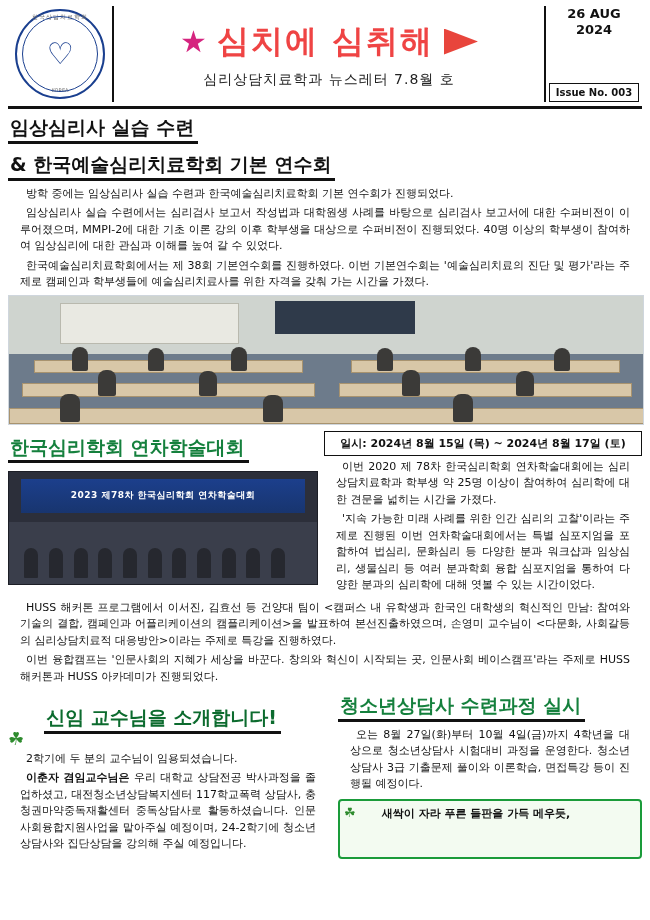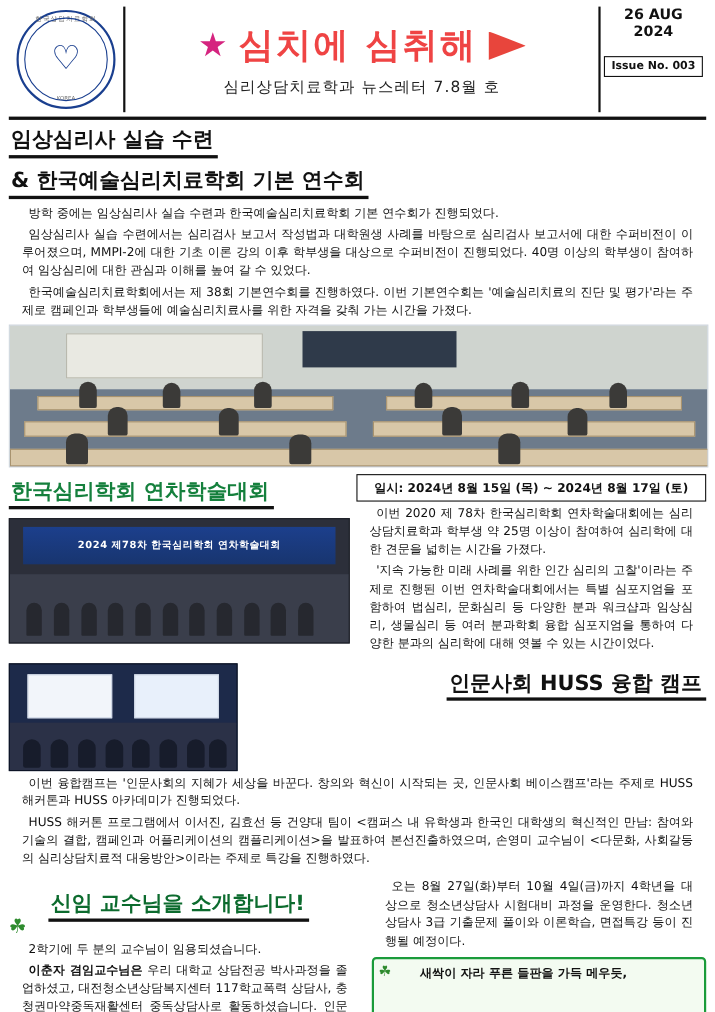--- a/index.html
+++ b/index.html
@@ -69,21 +69,21 @@
   .melon-icon .flesh{
     position:absolute;inset:0;
     background:#e8453c;
     border-radius:0 100% 100% 0 / 0 50% 50% 0;
     clip-path:polygon(0 0,100% 50%,0 100%);
   }
   .subtitle{
     margin-top:7px;font-size:14px;color:#222;letter-spacing:1px;
   }
   .meta-block{
-    width:96px;display:flex;flex-direction:column;justify-content:flex-start;
+    width:96px;display:flex;flex-direction:column;justify-content:space-between;
     align-items:center;gap:12px;
   }
   .date-line{font-size:13px;font-weight:bold;line-height:1.25;text-align:center;}
   .issue-box{
     border:1.5px solid #111;padding:3px 6px;font-size:10px;font-weight:bold;
   }
 
   
   .sec-title{
     display:inline-block;
@@ -228,21 +228,21 @@
       <div class="b1-person" style="left:8%;top:77%;width:20px;height:28px"></div>
       <div class="b1-person" style="left:40%;top:78%;width:20px;height:27px"></div>
       <div class="b1-person" style="left:70%;top:77%;width:20px;height:28px"></div>
     </div>
   </div>
 
   <div class="row2">
     <div class="col2-left">
       <div class="sec-title blue">한국심리학회 연차학술대회</div>
       <div class="block2-photo">
-        <div class="b2-banner">2024 제78차 한국심리학회 연차학술대회</div>
+        <div class="b2-banner">2023 제78차 한국심리학회 연차학술대회</div>
         <div class="b2-crowd"></div>
         <div class="b2-head" style="left:5%"></div>
         <div class="b2-head" style="left:13%"></div>
         <div class="b2-head" style="left:21%"></div>
         <div class="b2-head" style="left:29%"></div>
         <div class="b2-head" style="left:37%"></div>
         <div class="b2-head" style="left:45%"></div>
         <div class="b2-head" style="left:53%"></div>
         <div class="b2-head" style="left:61%"></div>
         <div class="b2-head" style="left:69%"></div>
@@ -250,61 +250,41 @@
         <div class="b2-head" style="left:85%"></div>
       </div>
     </div>
     <div class="col2-right">
       <div class="date-bar">일시: 2024년 8월 15일 (목) ~ 2024년 8월 17일 (토)</div>
       <p class="body">이번 2020 제 78차 한국심리학회 연차학술대회에는 심리상담치료학과 학부생 약 25명 이상이 참여하여 심리학에 대한 견문을 넓히는 시간을 가졌다.</p>
       <p class="body">'지속 가능한 미래 사례를 위한 인간 심리의 고찰'이라는 주제로 진행된 이번 연차학술대회에서는 특별 심포지엄을 포함하여 법심리, 문화심리 등 다양한 분과 워크샵과 임상심리, 생물심리 등 여러 분과학회 융합 심포지엄을 통하여 다양한 분과의 심리학에 대해 엿볼 수 있는 시간이었다.</p>
     </div>
   </div>
 
-  <div class="row3">
-    <div class="col3-left">
-      <div class="block3-photo">
-        <div class="b3-stage"></div>
-        <div class="b3-slide"></div>
-        <div class="b3-slide2"></div>
-        <div class="b3-seats"></div>
-        <div class="b3-person" style="left:6%"></div>
-        <div class="b3-person" style="left:18%"></div>
-        <div class="b3-person" style="left:30%"></div>
-        <div class="b3-person" style="left:42%"></div>
-        <div class="b3-person" style="left:54%"></div>
-        <div class="b3-person" style="left:66%"></div>
-        <div class="b3-person" style="left:78%"></div>
-        <div class="b3-person" style="left:88%"></div>
-      </div>
-    </div>
-    <div class="col3-right">
-      <div class="sec-title" style="float:right">인문사회 HUSS 융합 캠프</div>
-    </div>
-  </div>
   <div>
+    <p class="body">HUSS 해커톤 프로그램에서 이서진, 김효선 등 건양대 팀이 &lt;캠퍼스 내 유학생과 한국인 대학생의 혁신적인 만남: 참여와 기술의 결합, 캠페인과 어플리케이션의 캠플리케이션&gt;을 발표하여 본선진출하였으며, 손영미 교수님이 &lt;다문화, 사회갈등의 심리상담치료적 대응방안&gt;이라는 주제로 특강을 진행하였다.</p>
     <p class="body">이번 융합캠프는 '인문사회의 지혜가 세상을 바꾼다. 창의와 혁신이 시작되는 곳, 인문사회 베이스캠프'라는 주제로 HUSS 해커톤과 HUSS 아카데미가 진행되었다.</p>
-    <p class="body">HUSS 해커톤 프로그램에서 이서진, 김효선 등 건양대 팀이 &lt;캠퍼스 내 유학생과 한국인 대학생의 혁신적인 만남: 참여와 기술의 결합, 캠페인과 어플리케이션의 캠플리케이션&gt;을 발표하여 본선진출하였으며, 손영미 교수님이 &lt;다문화, 사회갈등의 심리상담치료적 대응방안&gt;이라는 주제로 특강을 진행하였다.</p>
   </div>
 
   <div class="row4">
     <div class="col4-left">
       <div class="title-with-icon">
         <span class="clover">☘</span>
         <span class="sec-title green" style="margin:14px">신임 교수님을 소개합니다!</span>
       </div>
       <p class="body">2학기에 두 분의 교수님이 임용되셨습니다.</p>
       <p class="body">
         <span class="teacher-name">이춘자 겸임교수님은</span>
         <span>우리 대학교 상담전공 박사과정을 졸업하셨고, 대전청소년상담복지센터 117학교폭력 상담사, 충청권마약중독재활센터 중독상담사로 활동하셨습니다. 인문사회융합지원사업을 맡아주실 예정이며, 24-2학기에 청소년상담사와 집단상담을 강의해 주실 예정입니다.</span>
       </p>
 
     </div>
 
     <div class="col4-right">
+      <div class="sec-title blue" style="margin-top:2px">청소년상담사 수련과정 실시</div>
       <p class="body">오는 8월 27일(화)부터 10월 4일(금)까지 4학년을 대상으로 청소년상담사 시험대비 과정을 운영한다. 청소년상담사 3급 기출문제 풀이와 이론학습, 면접특강 등이 진행될 예정이다.</p>
 
       <div class="bottom-banner">
         <span class="bb-clover">☘</span>
         <div class="bb-line">새싹이 자라 푸른 들판을 가득 메우듯,</div>
 
       </div>
     </div>
   </div>
 

